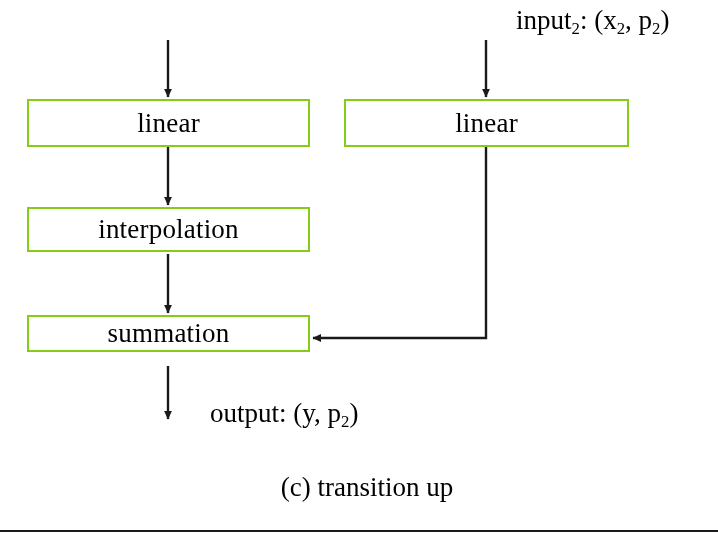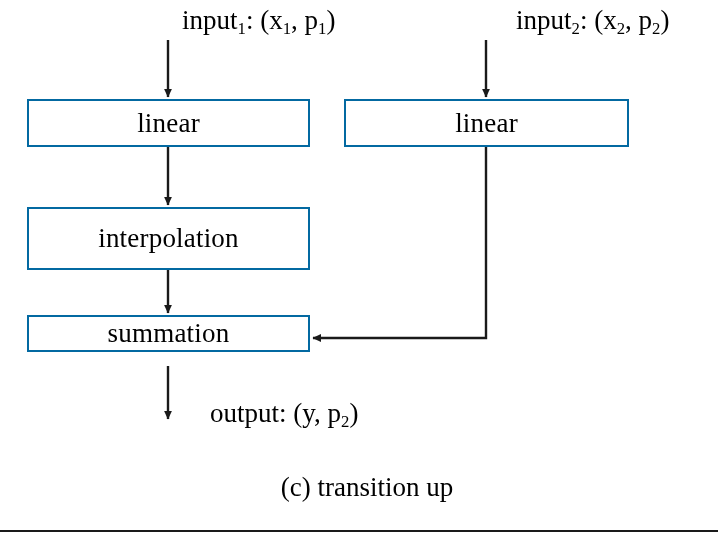--- a/index.html
+++ b/index.html
@@ -12,21 +12,21 @@
     width: 718px;
     height: 534px;
     background: #ffffff;
     font-family: "Liberation Serif", "DejaVu Serif", serif;
     color: #000000;
     overflow: hidden;
   }
   .node-box {
     position: absolute;
     box-sizing: border-box;
-    border: 2px solid #0369a1;
+    border: 2px solid #84cc16;
     background: #ffffff;
     display: flex;
     align-items: center;
     justify-content: center;
   }
   .node-label {
     font-size: 27px;
     line-height: 1;
     letter-spacing: 0.2px;
     white-space: nowrap;
@@ -86,37 +86,34 @@
 
     <line x1="168" y1="147" x2="168" y2="205" stroke="#1a1a1a" stroke-width="2.4" marker-end="url(#arrowhead)"></line>
 
     <line x1="168" y1="254" x2="168" y2="313" stroke="#1a1a1a" stroke-width="2.4" marker-end="url(#arrowhead)"></line>
 
     <path d="M486,147 L486,338 L313,338" fill="none" stroke="#1a1a1a" stroke-width="2.4" marker-end="url(#arrowhead)"></path>
 
     <line x1="168" y1="366" x2="168" y2="419" stroke="#1a1a1a" stroke-width="2.4" marker-end="url(#arrowhead)"></line>
   </svg>
 
-  <div class="io-label" style="left:182px; top:7px;">
-    <span>input</span><sub>1</sub><span>: (x</span><sub>1</sub><span>, p</span><sub>1</sub><span>)</span>
-  </div>
 
   <div class="io-label" style="left:516px; top:7px;">
     <span>input</span><sub>2</sub><span>: (x</span><sub>2</sub><span>, p</span><sub>2</sub><span>)</span>
   </div>
 
   <div class="node-box" style="left:27px; top:99px; width:283px; height:48px;">
     <span class="node-label">linear</span>
   </div>
 
   <div class="node-box" style="left:344px; top:99px; width:285px; height:48px;">
     <span class="node-label">linear</span>
   </div>
 
-  <div class="node-box" style="left:27px; top:207px; width:283px; height:63px;">
+  <div class="node-box" style="left:27px; top:207px; width:283px; height:45px;">
     <span class="node-label">interpolation</span>
   </div>
 
   <div class="node-box" style="left:27px; top:315px; width:283px; height:37px;">
     <span class="node-label">summation</span>
   </div>
 
   <div class="io-label" style="left:178px; top:400px;margin-left:32px;">
     <span>output: (y, p</span><sub>2</sub><span>)</span>
   </div>

